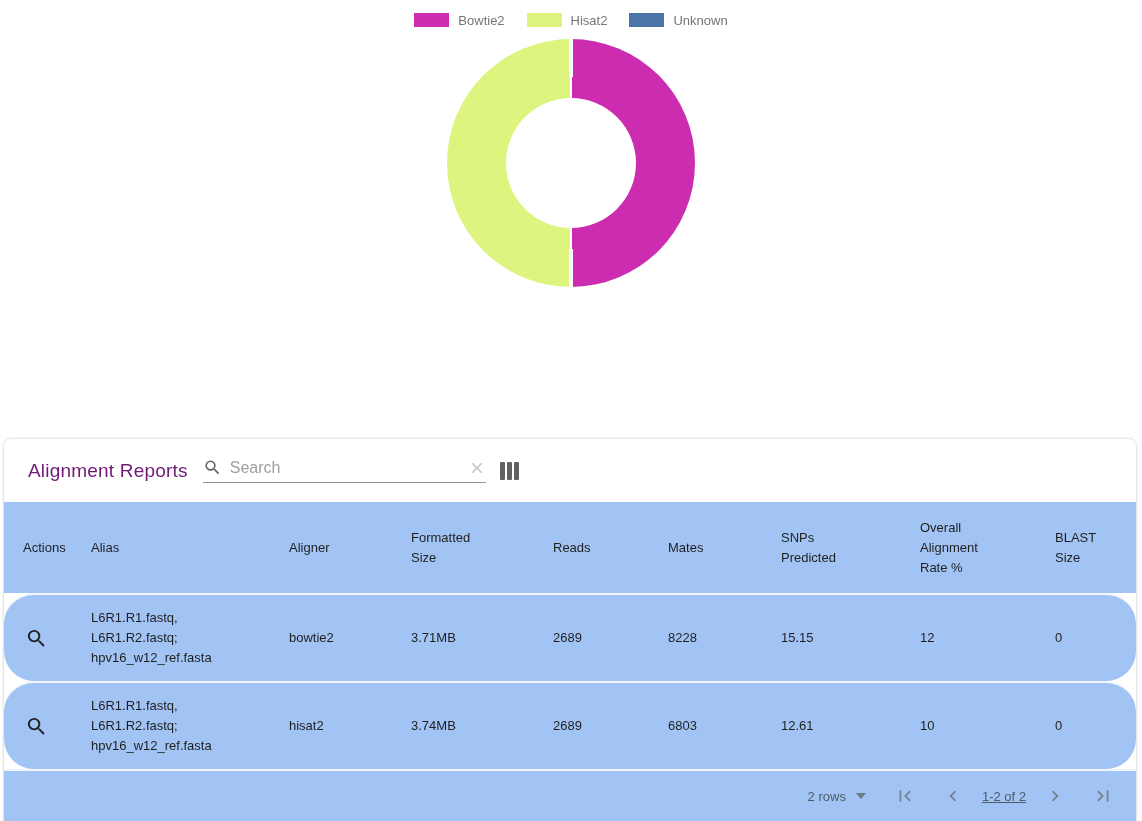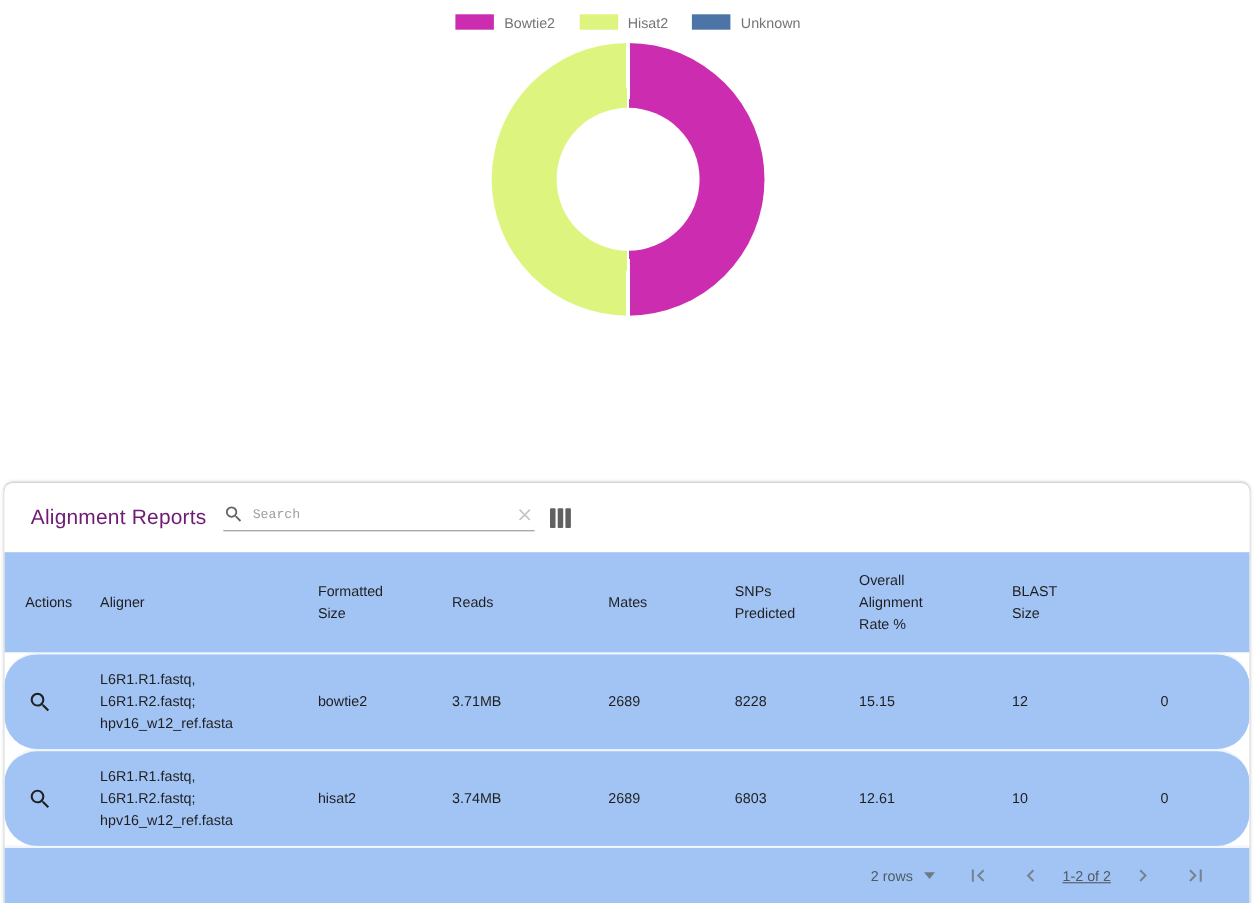--- a/index.html
+++ b/index.html
@@ -17,22 +17,22 @@
   .donut::after { content:''; position:absolute; inset:59px; background:#ffffff; border-radius:50%; }
 
   
   .card { margin:152px 6px 0 4px; width:1132px; height:420px; background:#ffffff;
           border-radius:8px; box-shadow:0 0 3px rgba(0,0,0,0.28); overflow:hidden; }
   .card-header { height:63px; display:flex; align-items:center; padding:0 20px 0 24px; background:#fff; }
   .card-title { font-size:19px; font-weight:500; color:#701a75; letter-spacing:0.2px; }
 
   .search { margin-left:15px; width:283px; display:flex; align-items:center;
             border-bottom:1px solid #949494; padding-bottom:5px; position:relative; }
-  .search input { border:none; outline:none; flex:1; font-size:12px; color:#ec4899;
-                  font-family:Liberation Mono, monospace; margin-left:8px; min-width:0; }
+  .search input { border:none; outline:none; flex:1; font-size:16px; color:#ec4899;
+                  font-family:Liberation Sans, sans-serif; margin-left:8px; min-width:0; }
   .search input::placeholder { color:#9e9e9e; }
   .icon-btn { border:none; background:transparent; cursor:pointer; display:flex; align-items:center; padding:0; }
 
   .cols-btn { margin-left:14px; display:flex; align-items:flex-end; gap:2px; height:18px;
               border:none; background:transparent; cursor:pointer; padding:0; }
   .cols-bar { width:5px; height:18px; background:#616161; border-radius:1px; display:inline-block; }
 
   
   :root { --row-bg:#a2c4f5; }
   .row-grid { display:grid;
@@ -43,21 +43,21 @@
   .cell  { line-height:20px; }
   .w70 { max-width:72px; display:inline-block; }
   .w52 { max-width:52px; display:inline-block; }
   .alias-cell { max-width:150px; line-height:20px; }
 
   .action-btn { border:none; background:transparent; cursor:pointer; padding:0; margin-left:2px;
                 display:flex; align-items:center; }
 
   
   .tfoot { height:52px; background:var(--row-bg); border-top:2px solid rgba(255,255,255,0.85);
-           display:flex; align-items:center; justify-content:flex-end; padding-right:38px;
+           display:flex; align-items:center; justify-content:flex-end; padding-right:22px;
            font-size:13px; color:#4f5b66; }
   .rows-select { display:flex; align-items:center; cursor:pointer; background:transparent; border:none;
                  font-size:13px; color:#4f5b66; font-family:"Liberation Sans", sans-serif; }
   .caret { width:0; height:0; border-left:5px solid transparent; border-right:5px solid transparent;
            border-top:6px solid #6f7a88; margin-left:10px; display:inline-block; }
   .pg-btn { border:none; background:transparent; cursor:default; padding:0; display:flex; align-items:center; }
   .pg-gap-lg { margin-left:28px; }
   .pg-gap-md { margin-left:26px; }
   .range-label { margin:0 18px;text-decoration:underline; }
 </style>
@@ -109,20 +109,21 @@
         <span style="display:flex; gap:2px;">
           <span class="cols-bar"></span>
             <span class="cols-bar"></span>
             <span class="cols-bar"></span>
         </span>
       </button>
     </div>
 
     <div class="row-grid thead">
       <div class="cell">Actions</div>
+      <div class="cell">Alias</div>
       <div class="cell">Aligner</div>
       <div class="cell"><span class="w70">Formatted Size</span></div>
       <div class="cell">Reads</div>
       <div class="cell">Mates</div>
       <div class="cell"><span class="w70">SNPs Predicted</span></div>
       <div class="cell"><span class="w70">Overall Alignment Rate %</span></div>
       <div class="cell"><span class="w52">BLAST Size</span></div>
     </div>
 
     <div class="row-grid trow">

